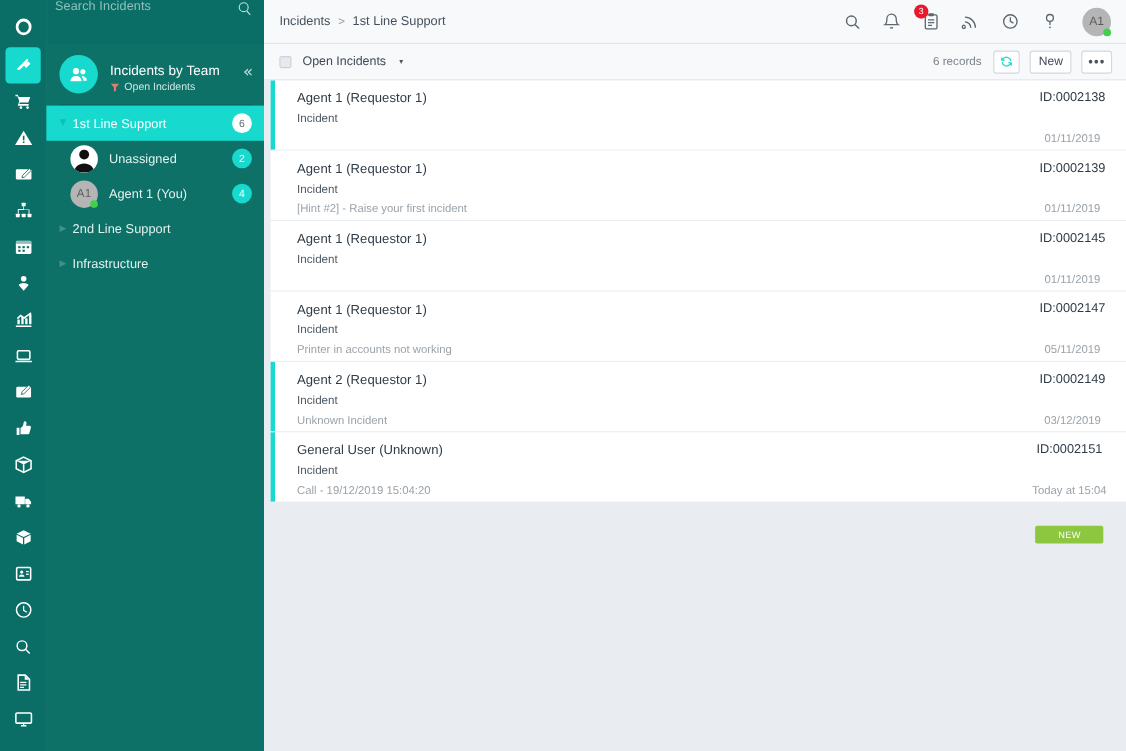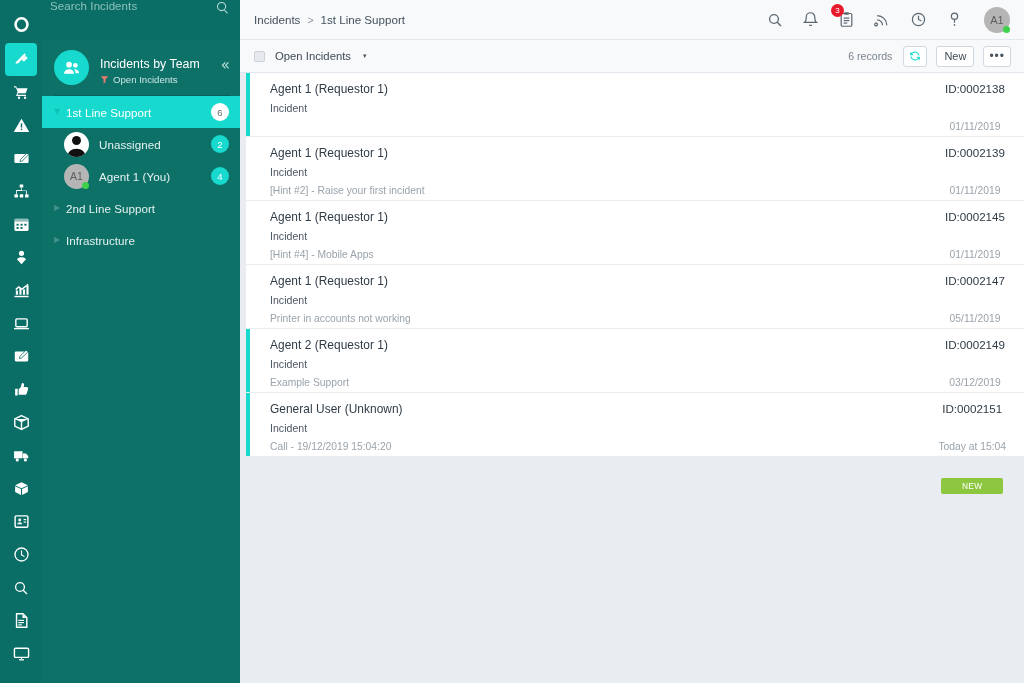--- a/index.html
+++ b/index.html
@@ -604,21 +604,20 @@
           <div class="card-right">
             <div class="c-id">ID:0002139</div>
             <div class="c-date">01/11/2019</div>
             <div class="status new">NEW</div>
           </div>
         </div>
         <div class="card">
           <div class="card-body">
             <div class="c-title">Agent 1 (Requestor 1)</div>
             <div class="c-type">Incident</div>
-            <div class="c-desc">[Hint #4] - Mobile Apps</div>
           </div>
           <div class="card-right">
             <div class="c-id">ID:0002145</div>
             <div class="c-date">01/11/2019</div>
             <div class="status new">NEW</div>
           </div>
         </div>
         <div class="card">
           <div class="card-body">
             <div class="c-title">Agent 1 (Requestor 1)</div>
@@ -628,21 +627,21 @@
           <div class="card-right">
             <div class="c-id">ID:0002147</div>
             <div class="c-date">05/11/2019</div>
             <div class="status inprogress">IN PROGRESS</div>
           </div>
         </div>
         <div class="card accent">
           <div class="card-body">
             <div class="c-title">Agent 2 (Requestor 1)</div>
             <div class="c-type">Incident</div>
-            <div class="c-desc">Example Support</div>
+            <div class="c-desc">Unknown Incident</div>
           </div>
           <div class="card-right">
             <div class="c-id">ID:0002149</div>
             <div class="c-date">03/12/2019</div>
             <div class="status new">NEW</div>
           </div>
         </div>
         <div class="card accent">
           <div class="card-body">
             <div class="c-title">General User (Unknown)</div>

